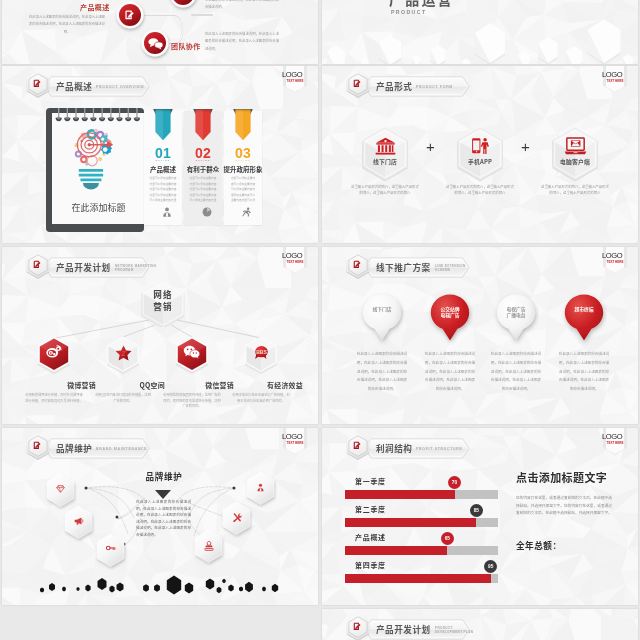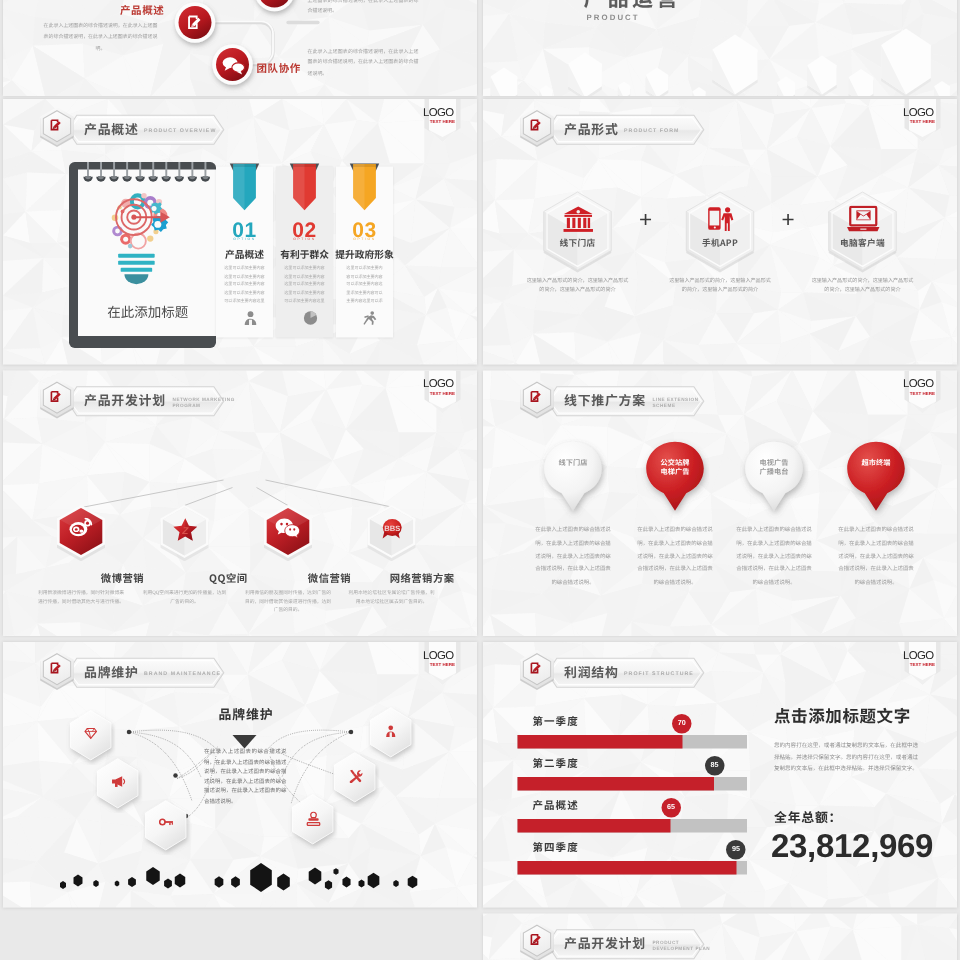--- a/index.html
+++ b/index.html
@@ -869,20 +869,31 @@
         </svg>
         <div class="l1">LOGO</div>
         <div class="l2">TEXT HERE</div>
       </div>
       <svg class="netlines" width="316" height="177" viewBox="0 0 316 177">
       <path d="M147,73 L54,91" stroke="#c2c2c2" stroke-width="0.6" fill="none"></path>
       <path d="M153,78 L121,90" stroke="#c2c2c2" stroke-width="0.6" fill="none"></path>
       <path d="M169,78 L190,90" stroke="#c2c2c2" stroke-width="0.6" fill="none"></path>
       <path d="M175,73 L259,91" stroke="#c2c2c2" stroke-width="0.6" fill="none"></path>
     </svg>
+      <div class="nethub">
+      <svg width="50" height="48" viewBox="0 0 50 48">
+        <polygon points="25,3.4 46.5,15.4 46.5,37.6 25,49.6 3.5,37.6 3.5,15.4" fill="#cdcdcd" opacity="0.42"></polygon>
+        <polygon points="25,2.0 46.5,14.0 46.5,36.2 25,48.2 3.5,36.2 3.5,14.0" fill="#eeeeee"></polygon>
+        <polygon points="25,2.0 46.5,14.0 25,26.0 3.5,14.0" fill="#f8f8f8"></polygon>
+        <polygon points="3.5,14.0 25,26.0 25,48.2 3.5,36.2" fill="#e8e8e8"></polygon>
+        <polygon points="25,4.2 44.8,15.2 44.8,35.2 25,46.2 5.2,35.2 5.2,15.2" fill="none" stroke="#fdfdfd" stroke-width="0.9" opacity="0.9"></polygon>
+      </svg>
+      <div class="nethub-t1 cn">网络</div>
+      <div class="nethub-t2 cn">营销</div>
+    </div>
       <div class="nnode" style="left:33px"><svg width="38" height="40" viewBox="0 0 38 40">
           <defs>
             <linearGradient id="nh0" x1="0.15" y1="0" x2="0.85" y2="1">
               <stop offset="0" stop-color="#d9383c"></stop>
               <stop offset="0.45" stop-color="#bf1f26"></stop>
               <stop offset="1" stop-color="#8b1016"></stop>
             </linearGradient>
           </defs>
           <polygon points="19,4.8 35.0,13.8 35.0,31.2 19,40.2 3.0,31.2 3.0,13.8" fill="#c7c7c7" opacity="0.40"></polygon>
           <polygon points="19,2.6 35.0,11.6 35.0,29.0 19,38.0 3.0,29.0 3.0,11.6" fill="#fbfbfb"></polygon>
@@ -954,21 +965,21 @@
                 <stop offset="0" stop-color="#e8403c"></stop>
                 <stop offset="0.65" stop-color="#c8201f"></stop>
                 <stop offset="1" stop-color="#9b0f12"></stop>
               </radialGradient>
             </defs>
             <ellipse cx="13" cy="10.2" rx="9.6" ry="8.6" fill="url(#bbsg)"></ellipse>
             <path d="M5.0,14.4 L3.2,21.4 L9.4,16.8 Z" fill="#b01419"></path>
             <path d="M19.2,15.2 L20.6,21.4 L15.4,17.4 Z" fill="#b01419"></path>
             <text x="13" y="13.4" text-anchor="middle" font-size="7.8" font-weight="bold" fill="#f0d4d4" font-family="Liberation Sans, sans-serif">BBS</text>
           </svg></div></div>
-      <div class="nlabel cn" style="left:217px">网络营销方案</div>
+      <div class="nlabel cn" style="left:217px">有经济效益</div>
       <div class="nbody cn" style="left:230px">利用本地论坛社区专属论坛广告传播，利用本地论坛社区属去到广告目的。</div>
     </div>
 <div class="slide" style="left:322px;top:247px">
       <svg class="bgsvg" width="316" height="177" viewBox="0 0 316 177">
         <rect width="316" height="177" fill="#f3f3f3"></rect>
         <g transform="translate(-40.0,-20.0) scale(1.150)" opacity="0.95">
           <use href="#poly"></use>
         </g>
       </svg>
       <div class="hdr">
@@ -1302,21 +1313,20 @@
       </div>
       <div class="pbadge" style="top:104.0px;left:118.8px;background:#c5202a">65</div>
       <div class="plabel cn" style="top:133px">第四季度</div>
       <div class="ptrack" style="top:146px;width:153.0px">
         <div class="pfill" style="width:145.8px"></div>
       </div>
       <div class="pbadge" style="top:132.0px;left:162.2px;background:#3a3a3a">95</div>
       <div class="ptitle cn">点击添加标题文字</div>
       <div class="pbody cn">您的内容打在这里，或者通过复制您的文本后，在此框中选择粘贴，并选择只保留文字。您的内容打在这里，或者通过复制您的文本后，在此框中选择粘贴，并选择只保留文字。</div>
       <div class="ptotlbl cn">全年总额：</div>
-      <div class="ptotval">23,812,969</div>
     </div>
 <div class="slide" style="left:322px;top:609px">
       <svg class="bgsvg" width="316" height="177" viewBox="0 0 316 177">
         <rect width="316" height="177" fill="#f3f3f3"></rect>
         <g transform="translate(-16.0,-6.0) scale(1.050)" opacity="0.95">
           <use href="#poly"></use>
         </g>
       </svg>
       <div class="hdr">
         <svg class="banner" width="106" height="21" viewBox="0 0 106 21">

